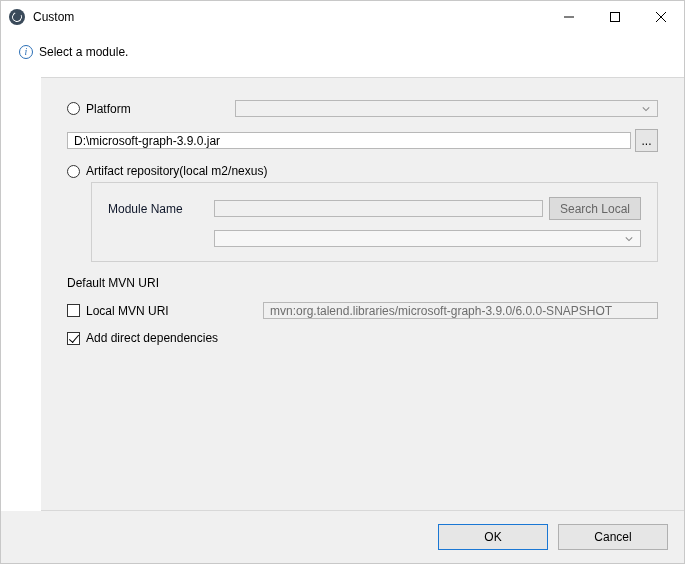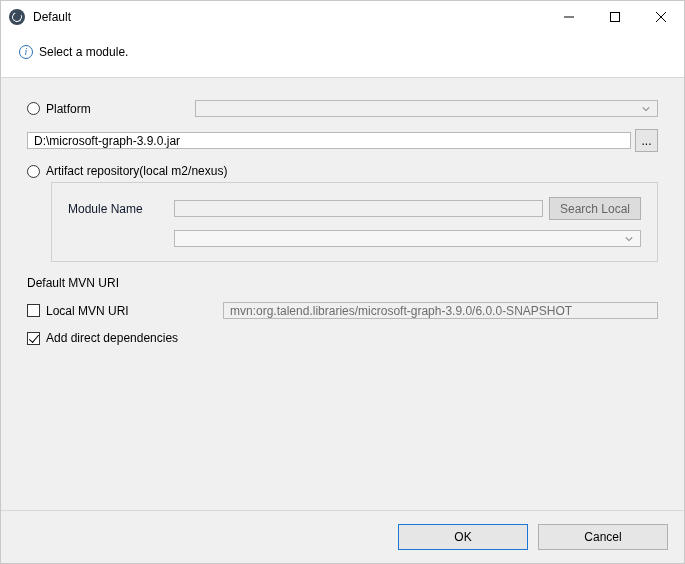--- a/index.html
+++ b/index.html
@@ -52,20 +52,21 @@
     display:inline-flex;align-items:center;justify-content:center;
     font-family: Georgia, serif; font-style: italic; font-size: 10px; line-height:1;
   }
   .content {
     flex: 1;
     background: #f0f0f0;
     border-top: 1px solid #d8d8d8;
     border-bottom: 1px solid #d8d8d8;
     padding: 22px 26px 8px 26px;
     overflow: hidden;
+    margin-left: 40px;
   }
   .row {
     display: flex;
     align-items: center;
     margin-bottom: 12px;
   }
   .label-col {
     width: 168px;
     display: flex;
     align-items: center;
@@ -139,39 +140,39 @@
     color: #666; font-size:12px;
   }
   .footer {
     height: 52px;
     background: #f0f0f0;
     display: flex; align-items:center; justify-content:flex-end;
     gap: 10px;
     padding: 0 16px;
   }
   .dlg-btn {
-    width: 130px; height: 26px;
+    width: 110px; height: 26px;
     border: 1px solid #b0b0b0;
     background: #e6e6e6;
     font-size: 12px;
   }
   .dlg-btn.primary {
     border: 1.5px solid #1a77d4;
     background: #e6e6e6;
   }
   .copy-icon svg { width:14px;height:14px; }
   label { display:flex; align-items:center; gap:6px; cursor:default;}
   .label-disabled { color: #0f172a; }
 </style>
 </head>
 <body>
 
 <div class="titlebar">
   <div class="app-icon"></div>
-  <div class="title">Default</div>
+  <div class="title">Custom</div>
   <div class="spacer"></div>
   <div class="win-btn">
     <svg viewBox="0 0 10 10">
         <line x1="0" y1="5" x2="10" y2="5"></line>
       </svg>
   </div>
   <div class="win-btn">
     <svg viewBox="0 0 10 10">
         <rect x="0.5" y="0.5" width="9" height="9"></rect>
       </svg>

